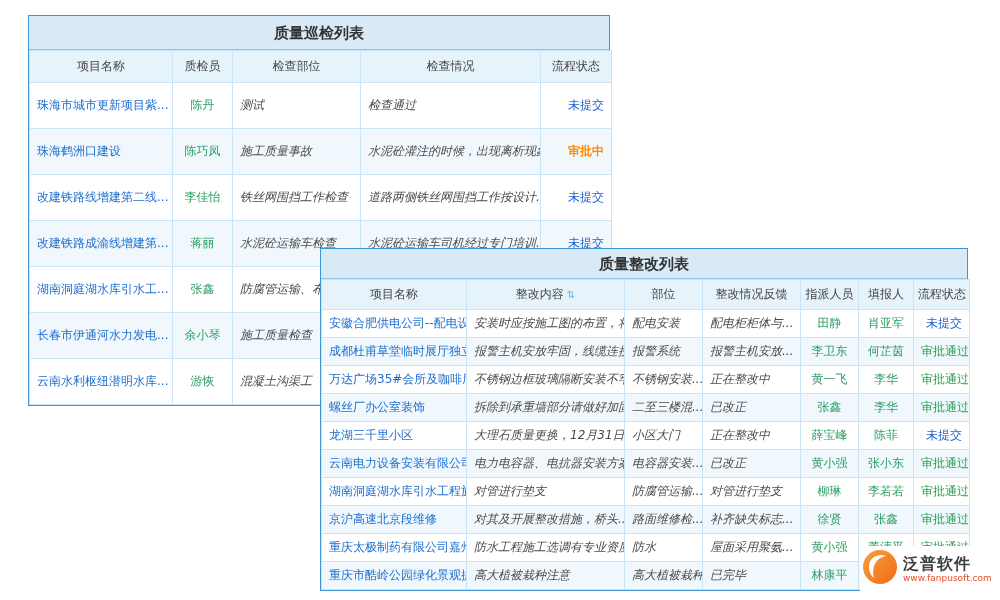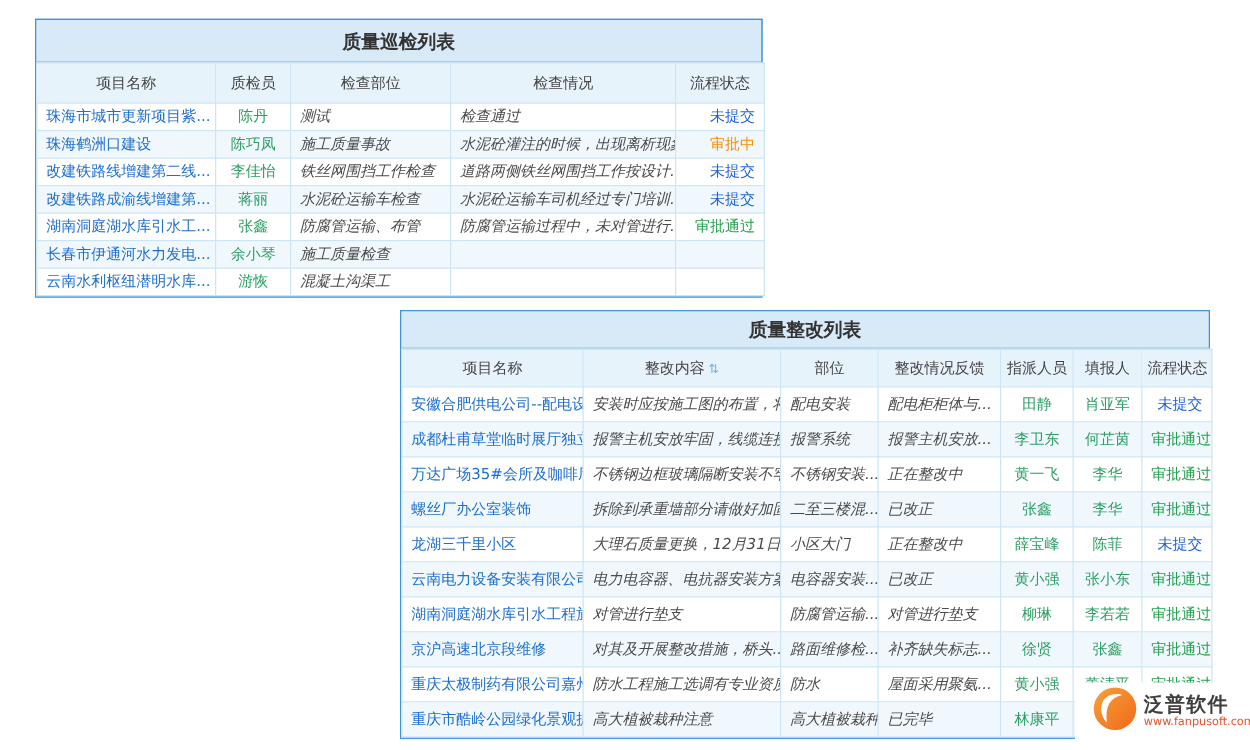--- a/index.html
+++ b/index.html
@@ -12,35 +12,35 @@
   #t2{left:320px;top:248px;width:648px;}
   #t1 .title{height:34px;line-height:34px;font-size:15px;}
   #t2 .title{height:30px;line-height:30px;font-size:15px;}
 
   table{border-collapse:collapse;table-layout:fixed;width:100%;background:#fff;}
   th,td{border:1px solid #CBE5F6;overflow:hidden;white-space:nowrap;}
   th{background:#E7F3FB;color:#454545;font-weight:normal;font-size:12px;text-align:center;padding:0 4px;}
   #t1 th{height:32px;}
   #t2 th{height:30px;}
   td{font-size:12px;color:#4a4a4a;padding:0 7px;}
-  #t1 td{height:22px;}
+  #t1 td{height:46px;}
   #t2 td{height:28px;}
   tbody tr:nth-child(even){background:#F1F8FD;}
 
   td.project{color:#1D6ECE;text-align:left;}
   td.person{color:#2C9E64;text-align:center;}
   td.plain{text-align:left;font-style:italic;}
   td.status{text-align:right;}
   td.status[data-status="blue"]{color:#1E62D6;}
-  td.status[data-status="orange"]{color:#FF8A00;}
+  td.status[data-status="orange"]{color:#FF8A00;font-weight:bold;}
   td.status[data-status="green"]{color:#23A14D;}
 
   .sort-icon{color:#6FB5E5;font-size:10px;margin-left:3px;}
 
-  #watermark{position:absolute;left:860px;top:546px;width:136px;height:46px;background:#fff;display:flex;align-items:center;gap:5px;padding-left:14px;}
+  #watermark{position:absolute;left:860px;top:546px;width:136px;height:46px;background:#fff;display:flex;align-items:center;gap:5px;padding-left:2px;}
   .wm-text{display:flex;flex-direction:column;line-height:1.15;}
   .wm-brand{font-size:16px;font-weight:bold;color:#3f3f3f;letter-spacing:1px;}
   .wm-url{font-size:9px;color:#E8502A;}
 </style>
 </head>
 <body>
 
 <div id="canvas">
 
   <div id="t1" class="card">

